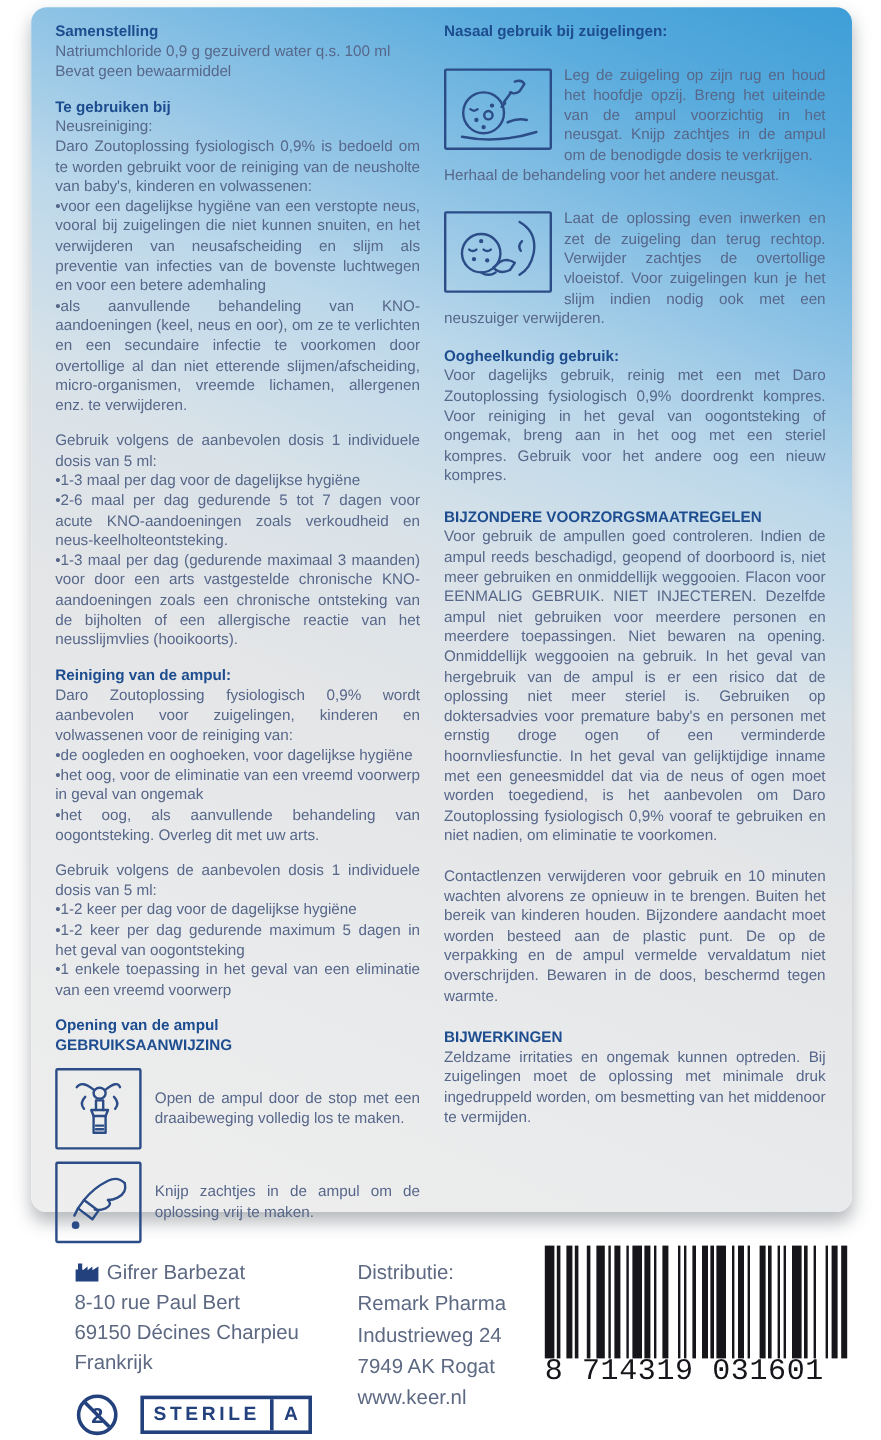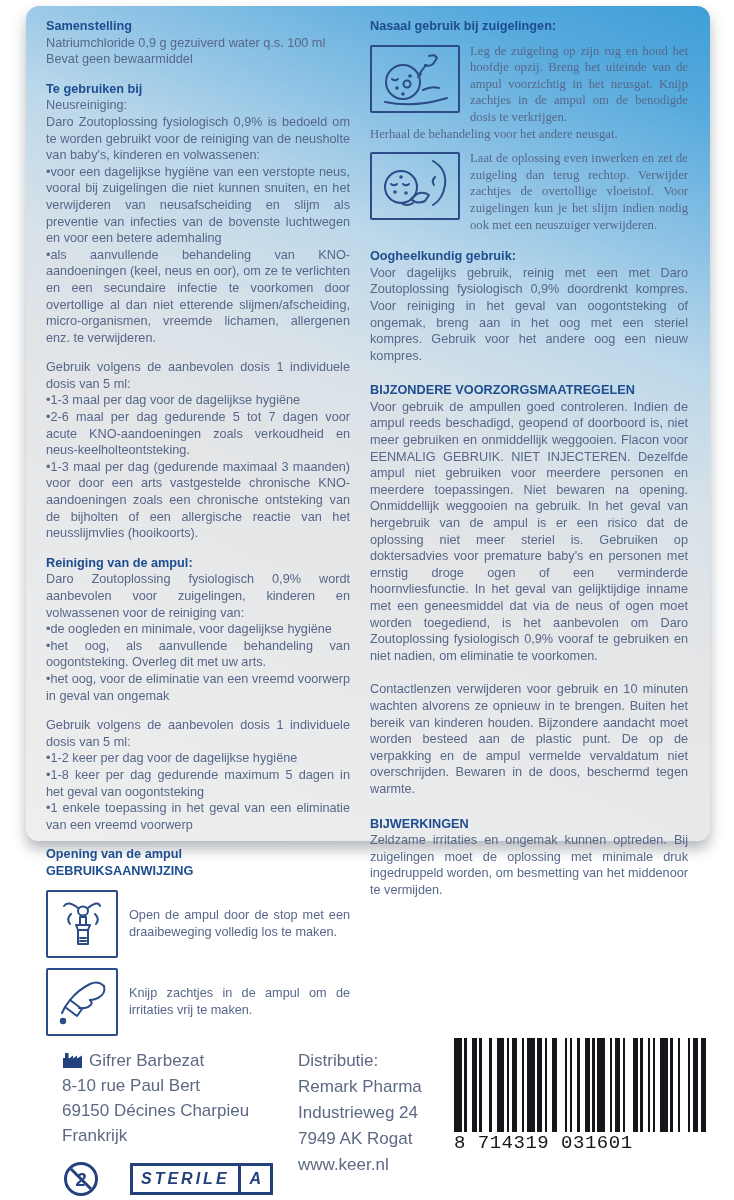--- a/index.html
+++ b/index.html
@@ -2,62 +2,62 @@
 <html><head>
 <meta charset="utf-8">
 <style>
   html,body{margin:0;padding:0;}
   body{
     width:734px;height:1200px;position:relative;background:#ffffff;
     font-family:"Liberation Sans",sans-serif;color:#57678a;
     font-size:12.7px;line-height:16.6px;overflow:hidden;
   }
   .package{
-    position:absolute;left:26px;top:6px;width:684px;height:835px;
+    position:absolute;left:26px;top:6px;width:684px;height:1004px;
     border-radius:13px;
     background:linear-gradient(203deg,#3e9ed7 0%,#58abdd 10%,#8cc2e5 22%,#bcd8ea 33%,#d9e2e8 46%,#e3e5e7 58%,#e9eaeb 78%,#eeeeee 100%);
     box-shadow:0 8px 14px rgba(70,78,88,0.40);
   }
   .col{position:absolute;top:12px;}
   .col-left{left:20px;width:304px;}
   .col-right{left:344px;width:318px;}
   section{margin:0 0 13px 0;}
   p{margin:0;}
   .j{text-align:justify;}
   .h{font-weight:bold;color:#1d4d8f;}
   .bullet::before{content:"\2022 ";}
   
   .step{display:flex;gap:11px;margin-top:10px;}
   .figbox{
     flex:none;width:68px;height:64px;border:2.5px solid #2b4c87;border-radius:2px;
     display:flex;align-items:center;justify-content:center;background:transparent;
   }
   .steptext{align-self:center;}
   
-  .floatwrap{margin-top:8px;overflow:visible;font-family:Liberation Serif, serif;}
+  .floatwrap{margin-top:20px;overflow:visible;}
   .floatwrap::after{content:"";display:block;clear:both;}
   .babybox{
     float:left;width:86px;height:64px;border:2.5px solid #2b4c87;border-radius:2px;
     margin:2px 10px 2px 0;display:flex;align-items:center;justify-content:center;
   }
   svg.lineart{stroke:#2b4c87;fill:none;stroke-width:2;stroke-linecap:round;stroke-linejoin:round;}
   
   .manu{position:absolute;left:36px;top:1042px;font-size:17px;line-height:25px;color:#5d6983;}
   .manu-name{display:flex;align-items:center;gap:6px;}
-  .symbols{margin-top:12px;display:flex;align-items:center;gap:30px;font-style:italic;}
+  .symbols{margin-top:12px;display:flex;align-items:center;gap:17px;}
   .sterile-box{border:3px solid #23417c;display:flex;align-items:stretch;font-weight:bold;color:#23417c;font-size:16px;line-height:1;}
   .sterile-lbl{padding:5px 8px;letter-spacing:3px;}
   .sterile-grade{border-left:3px solid #23417c;padding:5px 9px;}
   .dist{position:absolute;left:272px;top:1042px;font-size:17px;line-height:26px;color:#5d6983;}
   .barcode{position:absolute;left:428px;top:1032px;width:252px;}
   .bars{display:flex;height:94px;width:252px;}
   .bars i{display:block;height:100%;}
   .digits{
     font-family:"Liberation Mono","DejaVu Sans Mono",monospace;
-    font-size:19px;color:#15151a;margin-top:3px;letter-spacing:0.5px;white-space:nowrap;
+    font-size:25px;color:#15151a;margin-top:3px;letter-spacing:0.5px;white-space:nowrap;
   }
 </style>
 </head>
 <body>
 
 <div class="package">
 
   <div class="col col-left">
 
     <section>
@@ -77,29 +77,29 @@
     <section>
       <p class="j">Gebruik volgens de aanbevolen dosis 1 individuele dosis van 5 ml:</p>
       <p class="j bullet">1-3 maal per dag voor de dagelijkse hygiëne</p>
       <p class="j bullet">2-6 maal per dag gedurende 5 tot 7 dagen voor acute KNO-aandoeningen zoals verkoudheid en neus-keelholteontsteking.</p>
       <p class="j bullet">1-3 maal per dag (gedurende maximaal 3 maanden) voor door een arts vastgestelde chronische KNO-aandoeningen zoals een chronische ontsteking van de bijholten of een allergische reactie van het neusslijmvlies (hooikoorts).</p>
     </section>
 
     <section>
       <div class="h">Reiniging van de ampul:</div>
       <p class="j">Daro Zoutoplossing fysiologisch 0,9% wordt aanbevolen voor zuigelingen, kinderen en volwassenen voor de reiniging van:</p>
-      <p class="j bullet">de oogleden en minimale, voor dagelijkse hygiëne</p>
+      <p class="j bullet">de oogleden en ooghoeken, voor dagelijkse hygiëne</p>
+      <p class="j bullet">het oog, voor de eliminatie van een vreemd voorwerp in geval van ongemak</p>
       <p class="j bullet">het oog, als aanvullende behandeling van oogontsteking. Overleg dit met uw arts.</p>
-      <p class="j bullet">het oog, voor de eliminatie van een vreemd voorwerp in geval van ongemak</p>
     </section>
 
     <section>
       <p class="j">Gebruik volgens de aanbevolen dosis 1 individuele dosis van 5 ml:</p>
       <p class="j bullet">1-2 keer per dag voor de dagelijkse hygiëne</p>
-      <p class="j bullet">1-8 keer per dag gedurende maximum 5 dagen in het geval van oogontsteking</p>
+      <p class="j bullet">1-2 keer per dag gedurende maximum 5 dagen in het geval van oogontsteking</p>
       <p class="j bullet">1 enkele toepassing in het geval van een eliminatie van een vreemd voorwerp</p>
     </section>
 
     <section>
       <div class="h">Opening van de ampul</div>
       <div class="h">GEBRUIKSAANWIJZING</div>
 
       <div class="step">
         <span class="figbox">
           <svg class="lineart" width="56" height="52" viewBox="0 0 56 52">
@@ -121,21 +121,21 @@
         <span class="figbox">
           <svg class="lineart" width="56" height="52" viewBox="0 0 56 52">
             <path d="M50 10 q-6 -6 -14 -2 q-12 6 -20 16"></path>
             <path d="M50 10 q2 8 -6 12 q-4 2 -8 2"></path>
             <path d="M36 24 q4 4 -2 7 q-5 2 -9 1"></path>
             <path d="M16 24 l12 9 l-5 7 l-12 -9 z"></path>
             <path d="M11 31 l-3 6"></path>
             <circle cx="9" cy="45" r="2.2" fill="#2b4c87"></circle>
           </svg>
         </span>
-        <p class="steptext j">Knijp zachtjes in de ampul om de irritaties vrij te maken.</p>
+        <p class="steptext j">Knijp zachtjes in de ampul om de oplossing vrij te maken.</p>
       </div>
     </section>
   </div>
 
   <div class="col col-right">
 
     <section>
       <div class="h">Nasaal gebruik bij zuigelingen:</div>
 
       <div class="floatwrap">

